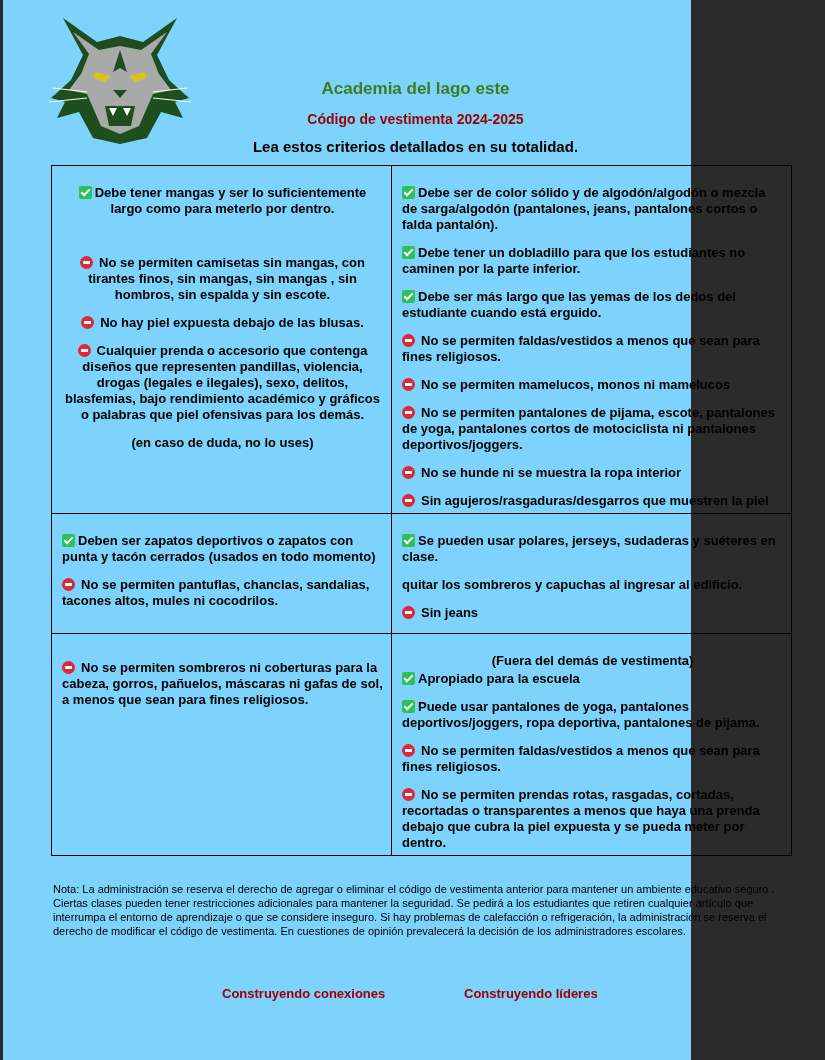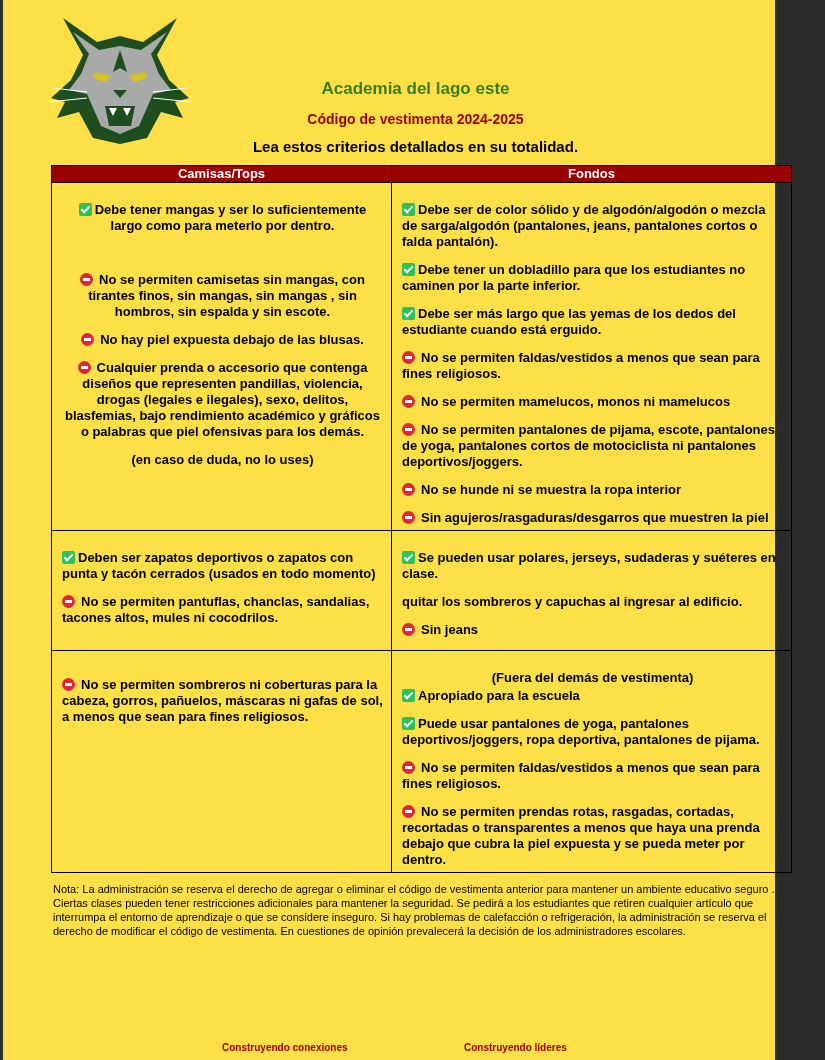--- a/index.html
+++ b/index.html
@@ -2,22 +2,22 @@
 <html><head>
 <meta charset="utf-8">
 <style>
   html, body { margin: 0; padding: 0; }
   body {
     width: 825px; height: 1060px; position: relative; overflow: hidden;
     background: #2b2b2b;
     font-family: "Liberation Sans", sans-serif;
   }
   .page {
-    position: absolute; left: 3px; top: 0; width: 772px; height: 1060px;
-    background: #fde047;
+    position: absolute; left: 3px; top: 0; width: 688px; height: 1060px;
+    background: #7dd3fc;
   }
   .logo { position: absolute; left: 40px; top: 10px; width: 154px; height: 138px; }
   .title {
     position: absolute; left: 0; width: 825px; text-align: center; font-weight: bold;
   }
   .t1 { top: 79px; font-size: 17px; color: #3a7d1e; }
   .t2 { top: 111px; font-size: 14px; color: #9b0000; }
   .t3 { top: 138px; font-size: 15px; color: #000; }
 
   table.grid {
@@ -45,21 +45,21 @@
   }
   .ic.no { background: #e0273a; border-radius: 50%; margin-right: 6px; }
   .ic.no::after {
     content: ""; position: absolute; left: 3px; top: 5px; width: 7px; height: 3px; background: #fff;
   }
   .note {
     position: absolute; left: 50px; top: 882px; width: 730px;
     font-size: 11px; line-height: 14px; color: #000;
   }
   .slogan {
-    position: absolute; top: 1042px; font-size: 10px; font-weight: bold; color: #a00000;
+    position: absolute; top: 986px; font-size: 13px; font-weight: bold; color: #a00000;
   }
   .s1 { left: 219px; }
   .s2 { left: 461px; }
 </style>
 </head>
 <body>
 
 <div class="page">
 
   <svg class="logo" viewBox="0 0 154 138">
@@ -77,24 +77,20 @@
   <div class="title t1">Academia del lago este</div>
   <div class="title t2">Código de vestimenta 2024-2025</div>
   <div class="title t3">Lea estos criterios detallados en su totalidad.</div>
 
   <table class="grid">
     <colgroup>
         <col style="width:340px">
         <col style="width:400px">
       </colgroup>
     <tbody>
-        <tr>
-      <td class="hdr red">Camisas/Tops</td>
-      <td class="hdr red">Fondos</td>
-    </tr>
     <tr>
       <td style="height:337px">
         <div class="cell center">
           <p style="margin-bottom:38px"><span class="ic ok"></span><span>Debe tener mangas y ser lo suficientemente largo como para meterlo por dentro.</span></p>
           <p><span class="ic no"></span><span>No se permiten camisetas sin mangas, con tirantes finos, sin mangas, sin mangas , sin hombros, sin espalda y sin escote.</span></p>
           <p><span class="ic no"></span><span>No hay piel expuesta debajo de las blusas.</span></p>
           <p><span class="ic no"></span><span>Cualquier prenda o accesorio que contenga diseños que representen pandillas, violencia, drogas (legales e ilegales), sexo, delitos, blasfemias, bajo rendimiento académico y gráficos o palabras que piel ofensivas para los demás.</span></p>
           <p><span>(en caso de duda, no lo uses)</span></p>
         </div>
       </td>

